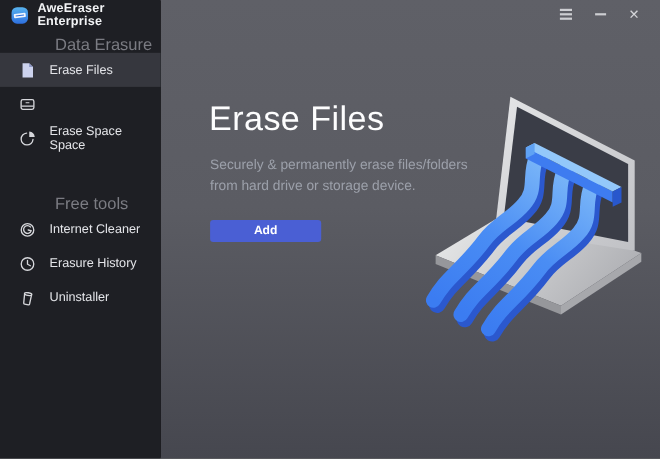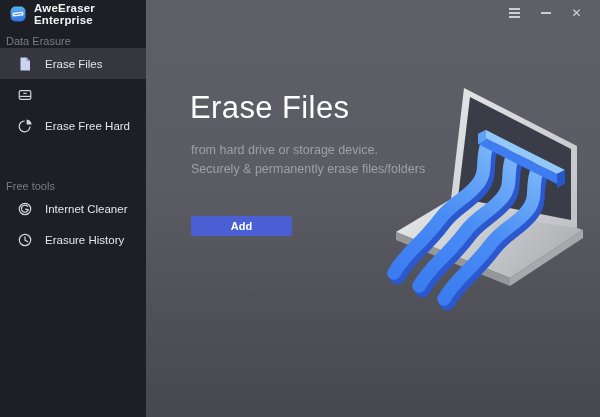--- a/index.html
+++ b/index.html
@@ -9,21 +9,21 @@
     background:#000000;
     box-shadow: inset 0 0 0 1px rgba(150,152,160,.4);
   }
   
   .sidebar {
     position:absolute; left:0; top:0; width:146px; height:417px;
     background:#1e1f24; z-index:5;
   }
   .app-header { display:flex; align-items:center; height:28px; padding-left:10px; gap:8px; }
   .app-title { color:#f2f3f5; font-size:11.5px; font-weight:700; letter-spacing:.2px; }
-  .section-label { padding-left:6px; font-size:11px; color:#7b7c83; height:14px; line-height:14px; margin-top:6px; }
+  .section-label { padding-left:6px; font-size:15px; color:#7b7c83; height:14px; line-height:14px; margin-top:6px;margin-left:44px; }
   .section-label.other { margin-top:38px; }
   .nav-item {
     height:31px; display:flex; align-items:center; padding-left:17px; gap:12px;
     font-size:11.5px; color:#e4e5e9; cursor:default;
   }
   .nav-item.selected { background:#36373e; }
   .nav-item .ico { width:16px; height:16px; flex:0 0 16px; display:block; }
   
   .main {
     position:absolute; left:146px; top:0; width:454px; height:417px;
@@ -38,21 +38,21 @@
   .min-glyph { display:block; width:10px; height:2px; background:#cdced2; }
   .close-glyph { color:#d4d5d9; font-size:12px; line-height:12px; }
   .page-title {
     position:absolute; left:44px; top:90px; font-size:31px; font-weight:300;
     color:#fdfdfe; letter-spacing:.4px;
   }
   .page-desc {
     position:absolute; left:45px; top:141px; font-size:12.5px; line-height:19px; color:#9ca0aa;
   }
   .add-btn {
-    position:absolute; left:45px; top:216px; width:101px; height:20px;
+    position:absolute; left:45px; top:200px; width:101px; height:20px;
     background:#4a5fd4; border:none; border-radius:3px;
     color:#ffffff; font-size:11px; font-weight:700; font-family:inherit;
     cursor:pointer;
   }
   .illustration { position:absolute; left:239px; top:80px; width:210px; height:240px; }
 </style>
 </head>
 <body>
 
 <div class="window">
@@ -99,21 +99,21 @@
       </span>
     </div>
 
     <div class="nav-item">
       <span class="ico">
         <svg width="16" height="16" viewBox="0 0 16 16">
           <path d="M13 8.8 A5.4 5.4 0 1 1 7.2 3" fill="none" stroke="#d6d7db" stroke-width="1.2" stroke-linecap="round"></path>
           <path d="M9.6 1.6 A5.6 5.6 0 0 1 14.6 6.6 L9.6 6.6 Z" fill="#d6d7db"></path>
         </svg>
       </span>
-      <span>Erase Free Hard</span>
+      <span>Erase Space Space</span>
     </div>
 
     <div class="section-label other">Free tools</div>
 
     <div class="nav-item">
       <span class="ico">
         <svg width="16" height="16" viewBox="0 0 16 16" fill="none" stroke="#d6d7db" stroke-width="1.2" stroke-linecap="round">
           <circle cx="8" cy="8" r="5.7"></circle>
           <path d="M10.6 5.3 A3.5 3.5 0 1 0 11.3 8.7 L8.6 8.1"></path>
         </svg>
@@ -124,20 +124,31 @@
     <div class="nav-item">
       <span class="ico">
         <svg width="16" height="16" viewBox="0 0 16 16" fill="none" stroke="#d6d7db" stroke-width="1.2" stroke-linecap="round">
           <circle cx="8" cy="8" r="5.7"></circle>
           <path d="M8 4.8 V8.2 L10.6 9.6"></path>
         </svg>
       </span>
       <span>Erasure History</span>
     </div>
 
+    <div class="nav-item">
+      <span class="ico">
+        <svg width="16" height="16" viewBox="0 0 16 16" fill="none" stroke="#d6d7db" stroke-width="1.2" stroke-linejoin="round">
+          <g transform="rotate(9 8 8)">
+            <path d="M4.8 4.6 L5.3 13 a1 1 0 0 0 1 0.9 h3.4 a1 1 0 0 0 1 -0.9 L11.2 4.6"></path>
+            <ellipse cx="8" cy="4.3" rx="3.4" ry="1.2"></ellipse>
+          </g>
+        </svg>
+      </span>
+      <span>Uninstaller</span>
+    </div>
   </aside>
 
   <main class="main">
 
     <div class="titlebar">
       <div class="tb-btn">
         <span class="menu-glyph">
             <i></i>
             <i></i>
             <i></i>
@@ -147,22 +158,22 @@
         <span class="min-glyph"></span>
       </div>
       <div class="tb-btn">
         <span class="close-glyph">✕</span>
       </div>
     </div>
 
     <h1 class="page-title">Erase Files</h1>
 
     <div class="page-desc">
+      <div>Securely &amp; permanently erase files/folders</div>
       <div>from hard drive or storage device.</div>
-      <div>Securely &amp; permanently erase files/folders</div>
     </div>
 
     <button class="add-btn">Add</button>
 
     <div class="illustration">
       <svg width="210" height="240" viewBox="0 0 210 240">
         <defs>
           <linearGradient id="baseGrad" x1="0" y1="0" x2="1" y2="0.4">
             <stop offset="0" stop-color="#eceded"></stop>
               <stop offset="1" stop-color="#b2b3b7"></stop>

